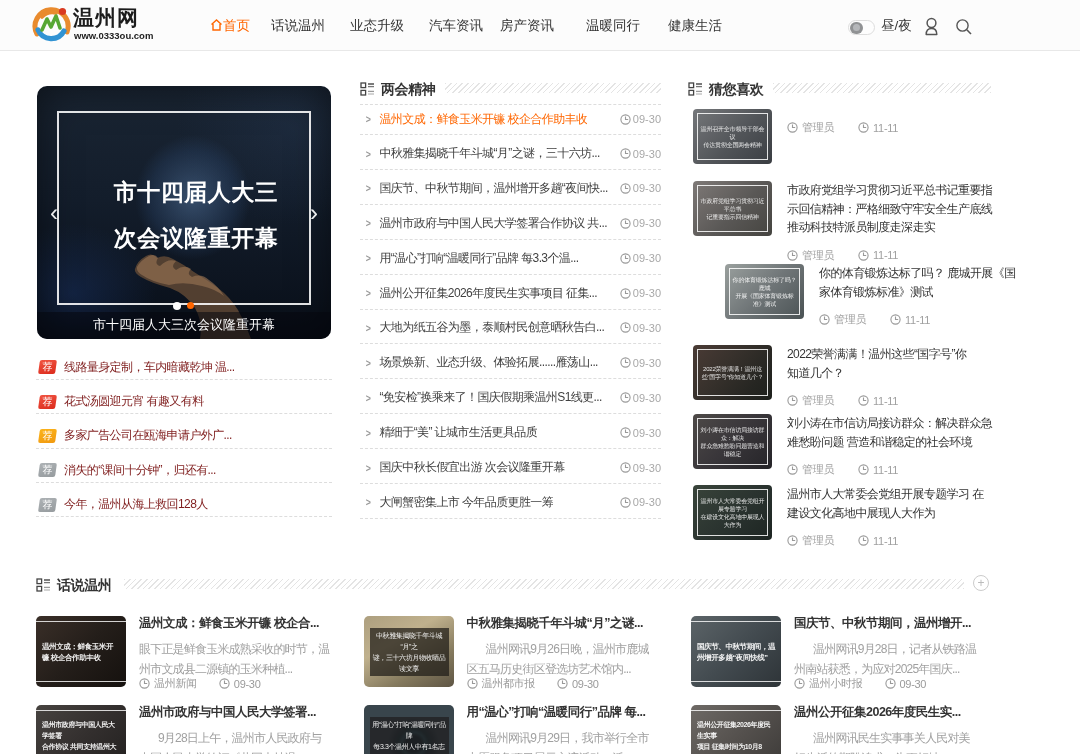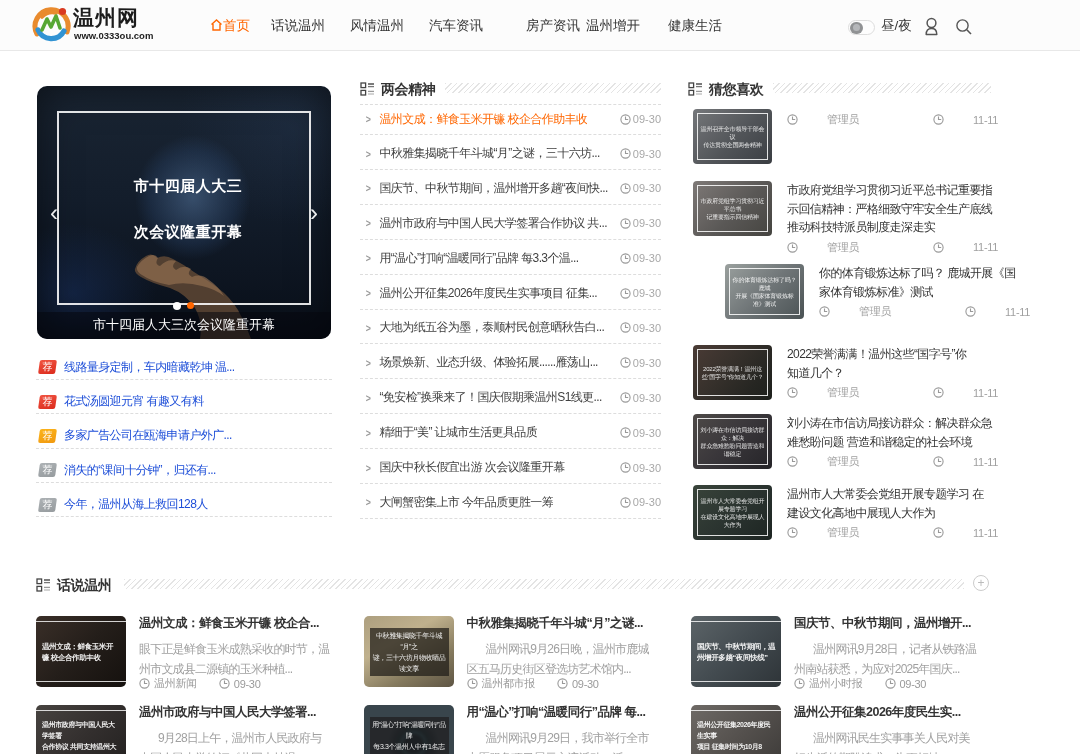--- a/index.html
+++ b/index.html
@@ -22,52 +22,52 @@
 .shead .tt{position:absolute;left:21px;top:1px;font-size:14px;letter-spacing:-0.4px;font-weight:bold;color:#333;white-space:nowrap;}
 .stripes{position:absolute;top:3px;height:10px;background:repeating-linear-gradient(135deg,#e4e4e4 0,#e4e4e4 1px,rgba(0,0,0,0) 1px,rgba(0,0,0,0) 4px);}
 
 #car{position:absolute;left:37px;top:86px;width:294px;height:253px;border-radius:10px;overflow:hidden;
  background:radial-gradient(78px 84px at 53% 44%,rgba(105,145,195,.42),rgba(55,90,140,.22) 55%,rgba(0,0,0,0) 74%),
  radial-gradient(120px 100px at 12% 82%,rgba(30,60,120,.38),rgba(0,0,0,0) 70%),
  radial-gradient(170px 140px at 88% 16%,rgba(42,62,92,.30),rgba(0,0,0,0) 70%),
  linear-gradient(180deg,#1a2533 0%,#131d2b 45%,#090f19 100%);
  box-shadow:inset 0 0 40px rgba(0,0,0,.55);}
 #car .frame{position:absolute;left:20px;right:20px;top:25px;bottom:34px;border:2px solid rgba(255,255,255,.88);}
-#car .t1{position:absolute;left:4px;width:100%;text-align:center;color:#fff;font-weight:bold;font-size:15px;letter-spacing:.5px;}
+#car .t1{position:absolute;left:12px;width:100%;text-align:center;color:#fff;font-weight:bold;font-size:23px;letter-spacing:.5px;}
 #car .arr{position:absolute;top:113px;color:rgba(255,255,255,.92);font-size:24px;font-family:"Liberation Sans",sans-serif;}
 #car .dot{position:absolute;border-radius:50%;}
 #car .cap{position:absolute;left:0;bottom:0;width:100%;height:27px;background:rgba(5,8,14,.55);color:#fff;font-size:13px;text-align:center;line-height:25px;}
 
 #rec{position:absolute;left:36px;top:345.5px;width:296px;}
 #rec .row{position:relative;height:34.35px;padding-top:10px;border-bottom:1px dashed #ddd;display:flex;align-items:center;}
 #rec .bdg{flex:0 0 auto;width:17px;height:14px;margin-left:3px;border-radius:2px;transform:skewX(-8deg);
  color:#fff;font-size:10px;text-align:center;line-height:14.5px;}
 #rec .bdg span{display:block;transform:skewX(8deg);}
-#rec .txt{margin-left:8px;font-size:12px;letter-spacing:-0.6px;color:#1d4ed8;white-space:nowrap;overflow:hidden;}
+#rec .txt{margin-left:8px;font-size:12px;letter-spacing:-0.6px;color:#7f1d1d;white-space:nowrap;overflow:hidden;}
 .b-red{background:linear-gradient(160deg,#f05442,#dc2b1c);}
 .b-org{background:linear-gradient(160deg,#fbb41c,#f1990f);}
 .b-gry{background:linear-gradient(160deg,#adb2b5,#969b9e);}
 
 #news{position:absolute;left:360px;top:103.6px;width:301px;border-top:1px dashed #ddd;}
 #news .row{position:relative;height:34.9px;padding-top:3px;border-bottom:1px dashed #ddd;display:flex;align-items:center;}
 #news .row:first-child{height:30.5px;padding-top:0;}
 #news .ar{flex:0 0 auto;margin-left:5px;color:#999;font-size:11px;font-weight:bold;transform:scaleX(.8);}
 #news .tx{margin-left:8px;font-size:12px;letter-spacing:-0.6px;color:#404040;white-space:nowrap;overflow:hidden;max-width:232px;}
 #news .row.hot .tx{color:#f60;}
 #news .dt{position:absolute;right:0px;display:flex;align-items:center;color:#a8a8a8;font-size:11px;}
 #news .dt svg{margin-right:2px;}
 
 #guess{position:absolute;left:693px;top:108px;width:298px;height:440px;}
 .gitem{position:absolute;left:0;display:flex;}
 .gthumb{flex:0 0 auto;width:79px;height:55px;border-radius:4px;position:relative;overflow:hidden;}
 .gthumb .inb{position:absolute;left:4px;top:4px;right:4px;bottom:4px;border:1px solid rgba(255,255,255,.85);}
 .gthumb .tx{position:absolute;left:6px;right:6px;top:50%;transform:translateY(-50%);color:rgba(255,255,255,.88);font-size:6px;letter-spacing:-0.2px;line-height:8px;text-align:center;}
 .gbody{margin-left:15px;width:212px;}
 .gbody .ti{font-size:12px;letter-spacing:-0.6px;line-height:18.5px;color:#333;white-space:nowrap;}
-.gmeta{display:flex;align-items:center;margin-top:3px;color:#a0a0a0;font-size:11px;letter-spacing:-0.3px;gap:25px;}
+.gmeta{display:flex;align-items:center;margin-top:11px;color:#a0a0a0;font-size:11px;letter-spacing:-0.3px;}
 .gmeta svg{margin-right:4px;}
 .gmeta .sp{width:24px;}
 
 .bitem{position:absolute;width:296px;}
 .bthumb{position:absolute;left:0;top:1px;width:90px;height:71px;border-radius:5px;overflow:hidden;}
 .bthumb .inb{position:absolute;left:0;top:5px;right:0;bottom:5px;border-top:1px solid rgba(255,255,255,.8);border-bottom:1px solid rgba(255,255,255,.8);}
 .bthumb .tx{position:absolute;left:6px;right:5px;top:50%;transform:translateY(-50%);color:rgba(255,255,255,.92);font-size:7.5px;letter-spacing:-0.4px;line-height:11px;font-weight:bold;}
 .bbody{position:absolute;left:103px;top:0;width:196px;}
 .bbody .ti{font-size:12.5px;letter-spacing:-0.5px;font-weight:bold;color:#333;white-space:nowrap;overflow:hidden;}
 .bbody .ds{margin-top:8px;font-size:12px;letter-spacing:-0.8px;line-height:19.5px;color:#a0a0a0;white-space:nowrap;}
@@ -92,24 +92,24 @@
       </g>
       <text x="42" y="22" font-family="'Liberation Sans',sans-serif" font-size="21" font-weight="bold" fill="#1c1c1c" letter-spacing="1">温州网</text>
       <text x="43" y="35.5" font-family="'Liberation Sans',sans-serif" font-size="9.5" font-weight="bold" fill="#222">www.0333ou.com</text>
     </svg>
   </div>
   <div class="nav act" style="left:210px;">
     <svg width="13" height="12" viewBox="0 0 13 12" style="vertical-align:-1px;">
           <path d="M1.5 5.5 L6.5 1 L11.5 5.5 M3 5 v6 h7 v-6" fill="none" stroke="#f60" stroke-width="1.4"></path>
         </svg>首页</div>
   <div class="nav" style="left:271px;">话说温州</div>
-  <div class="nav" style="left:350px;">风情温州</div>
+  <div class="nav" style="left:350px;">业态升级</div>
   <div class="nav" style="left:429px;">汽车资讯</div>
-  <div class="nav" style="left:526px;">房产资讯</div>
-  <div class="nav" style="left:586px;">温州增开</div>
+  <div class="nav" style="left:500px;">房产资讯</div>
+  <div class="nav" style="left:586px;">温暖同行</div>
   <div class="nav" style="left:668px;">健康生活</div>
   <div id="tgl">
         <div class="knob">
           <i></i>
         </div>
       </div>
   <div id="daynight">昼/夜</div>
   <svg style="position:absolute;left:924px;top:17px;" width="15" height="19" viewBox="0 0 15 19">
         <circle cx="7.5" cy="6" r="4.4" fill="none" stroke="#555" stroke-width="1.5"></circle>
         <path d="M2.2 17.5 C2.2 12.5 4.5 11.5 7.5 11.5 C10.5 11.5 12.8 12.5 12.8 17.5 Z" fill="none" stroke="#555" stroke-width="1.5" stroke-linejoin="round"></path>

